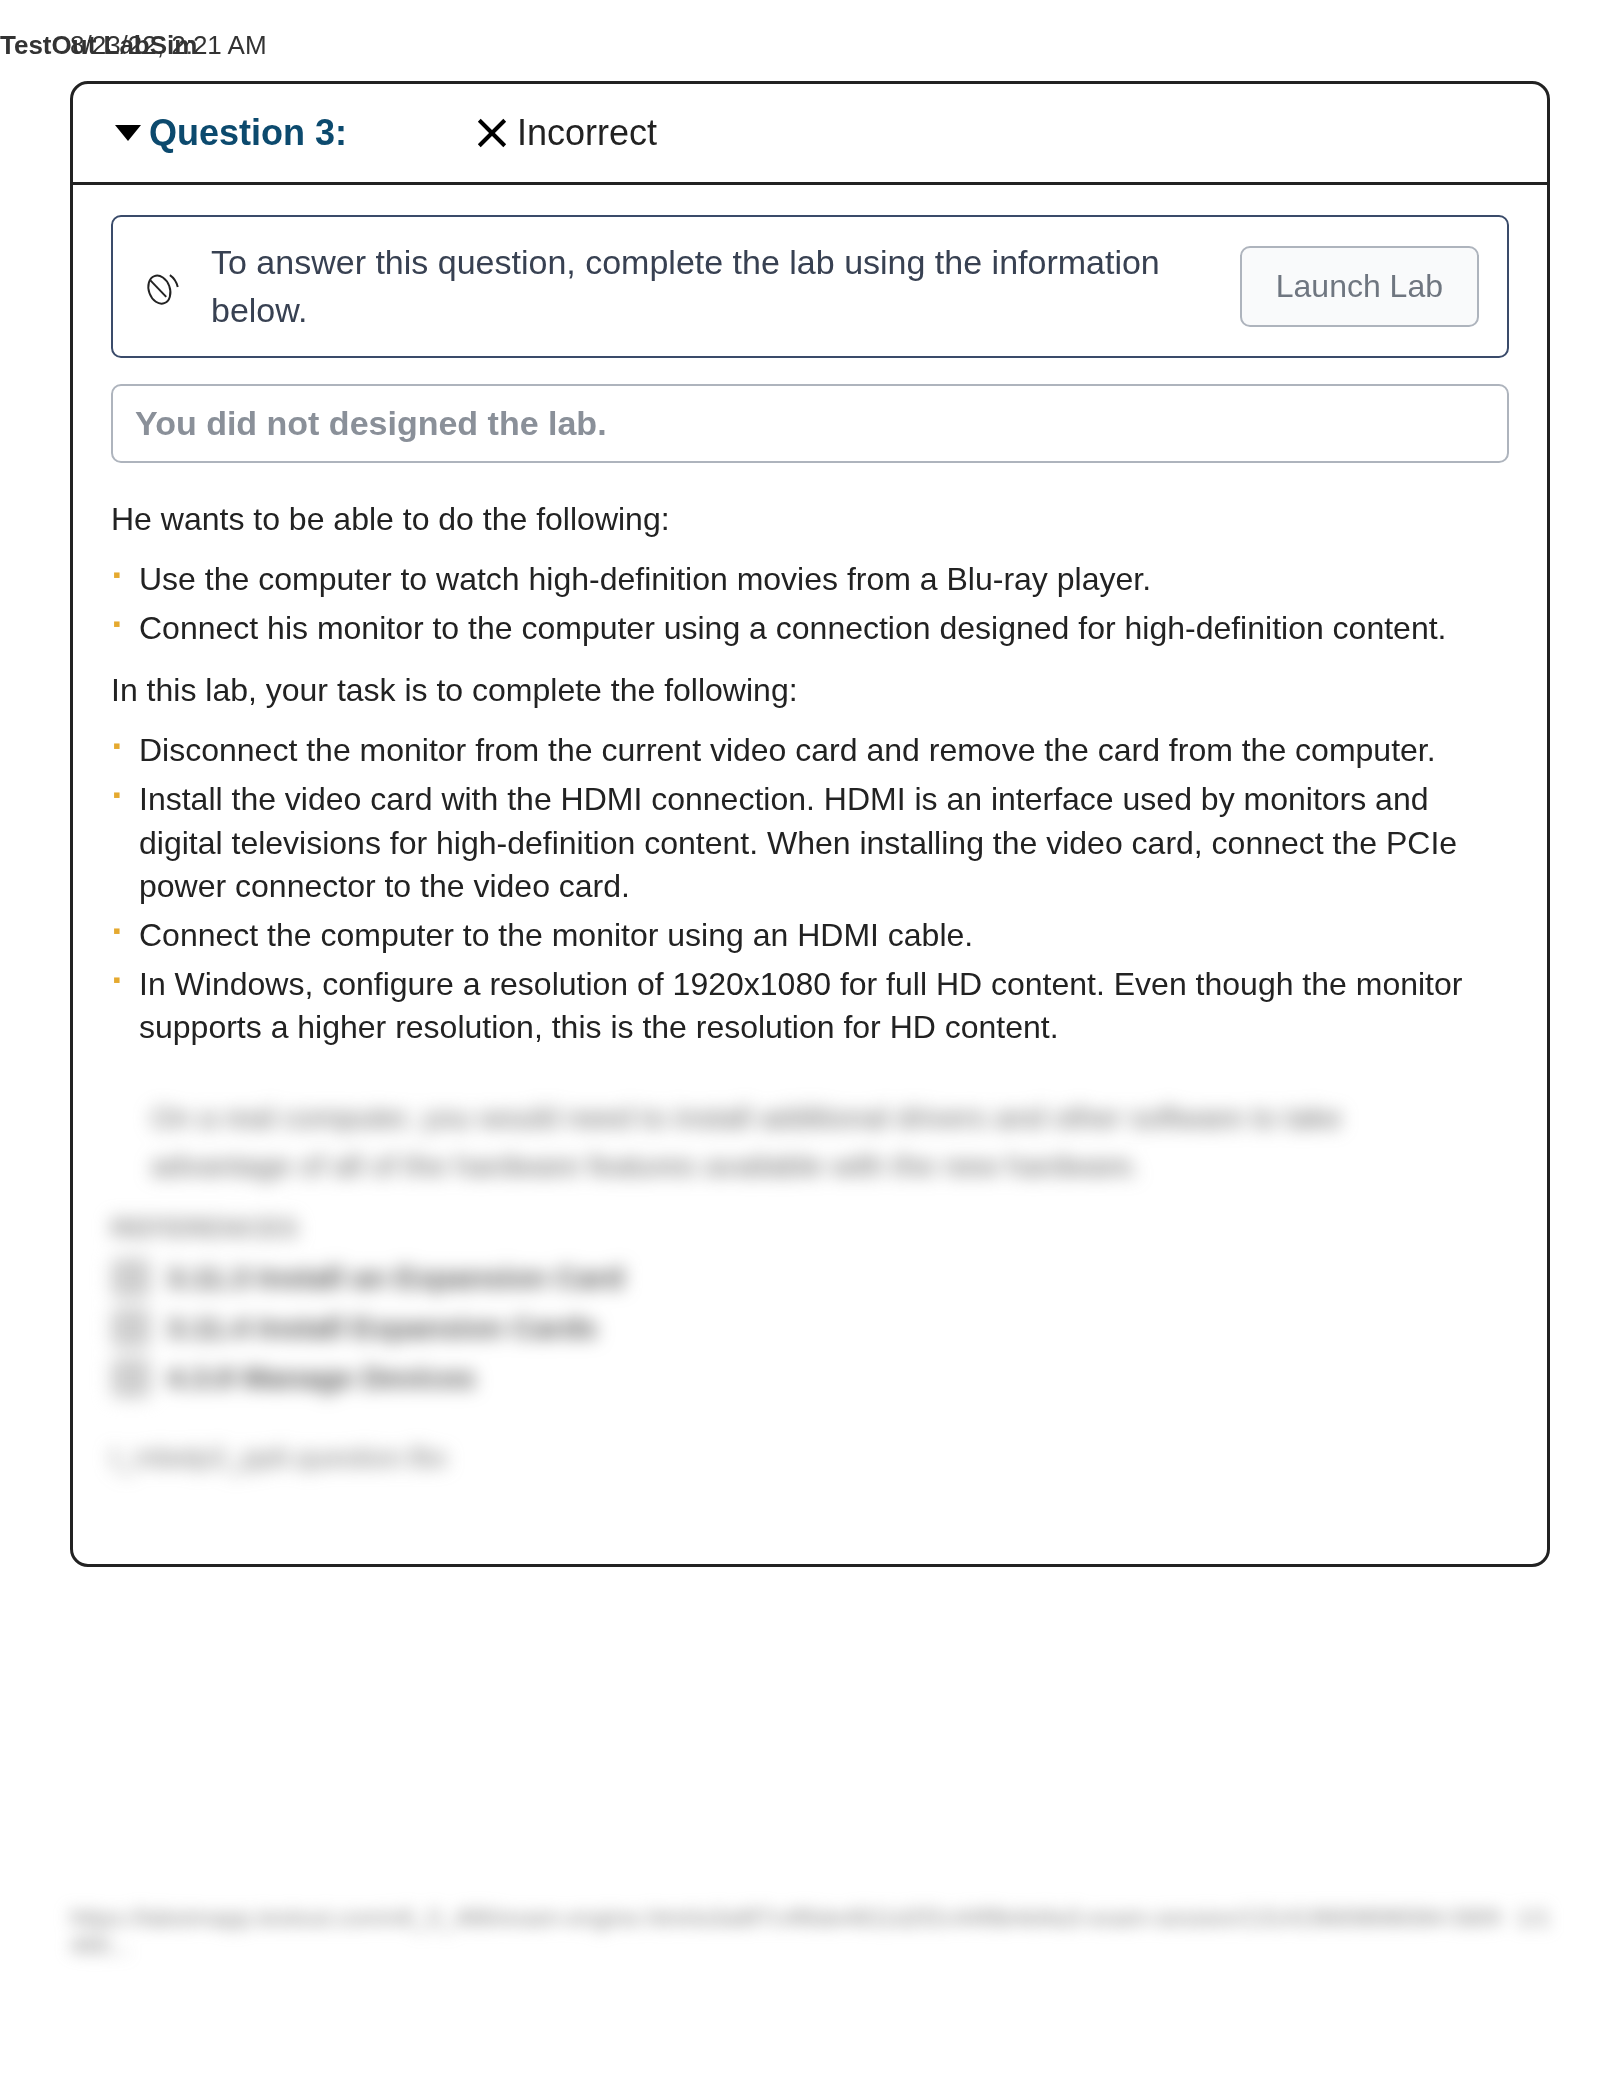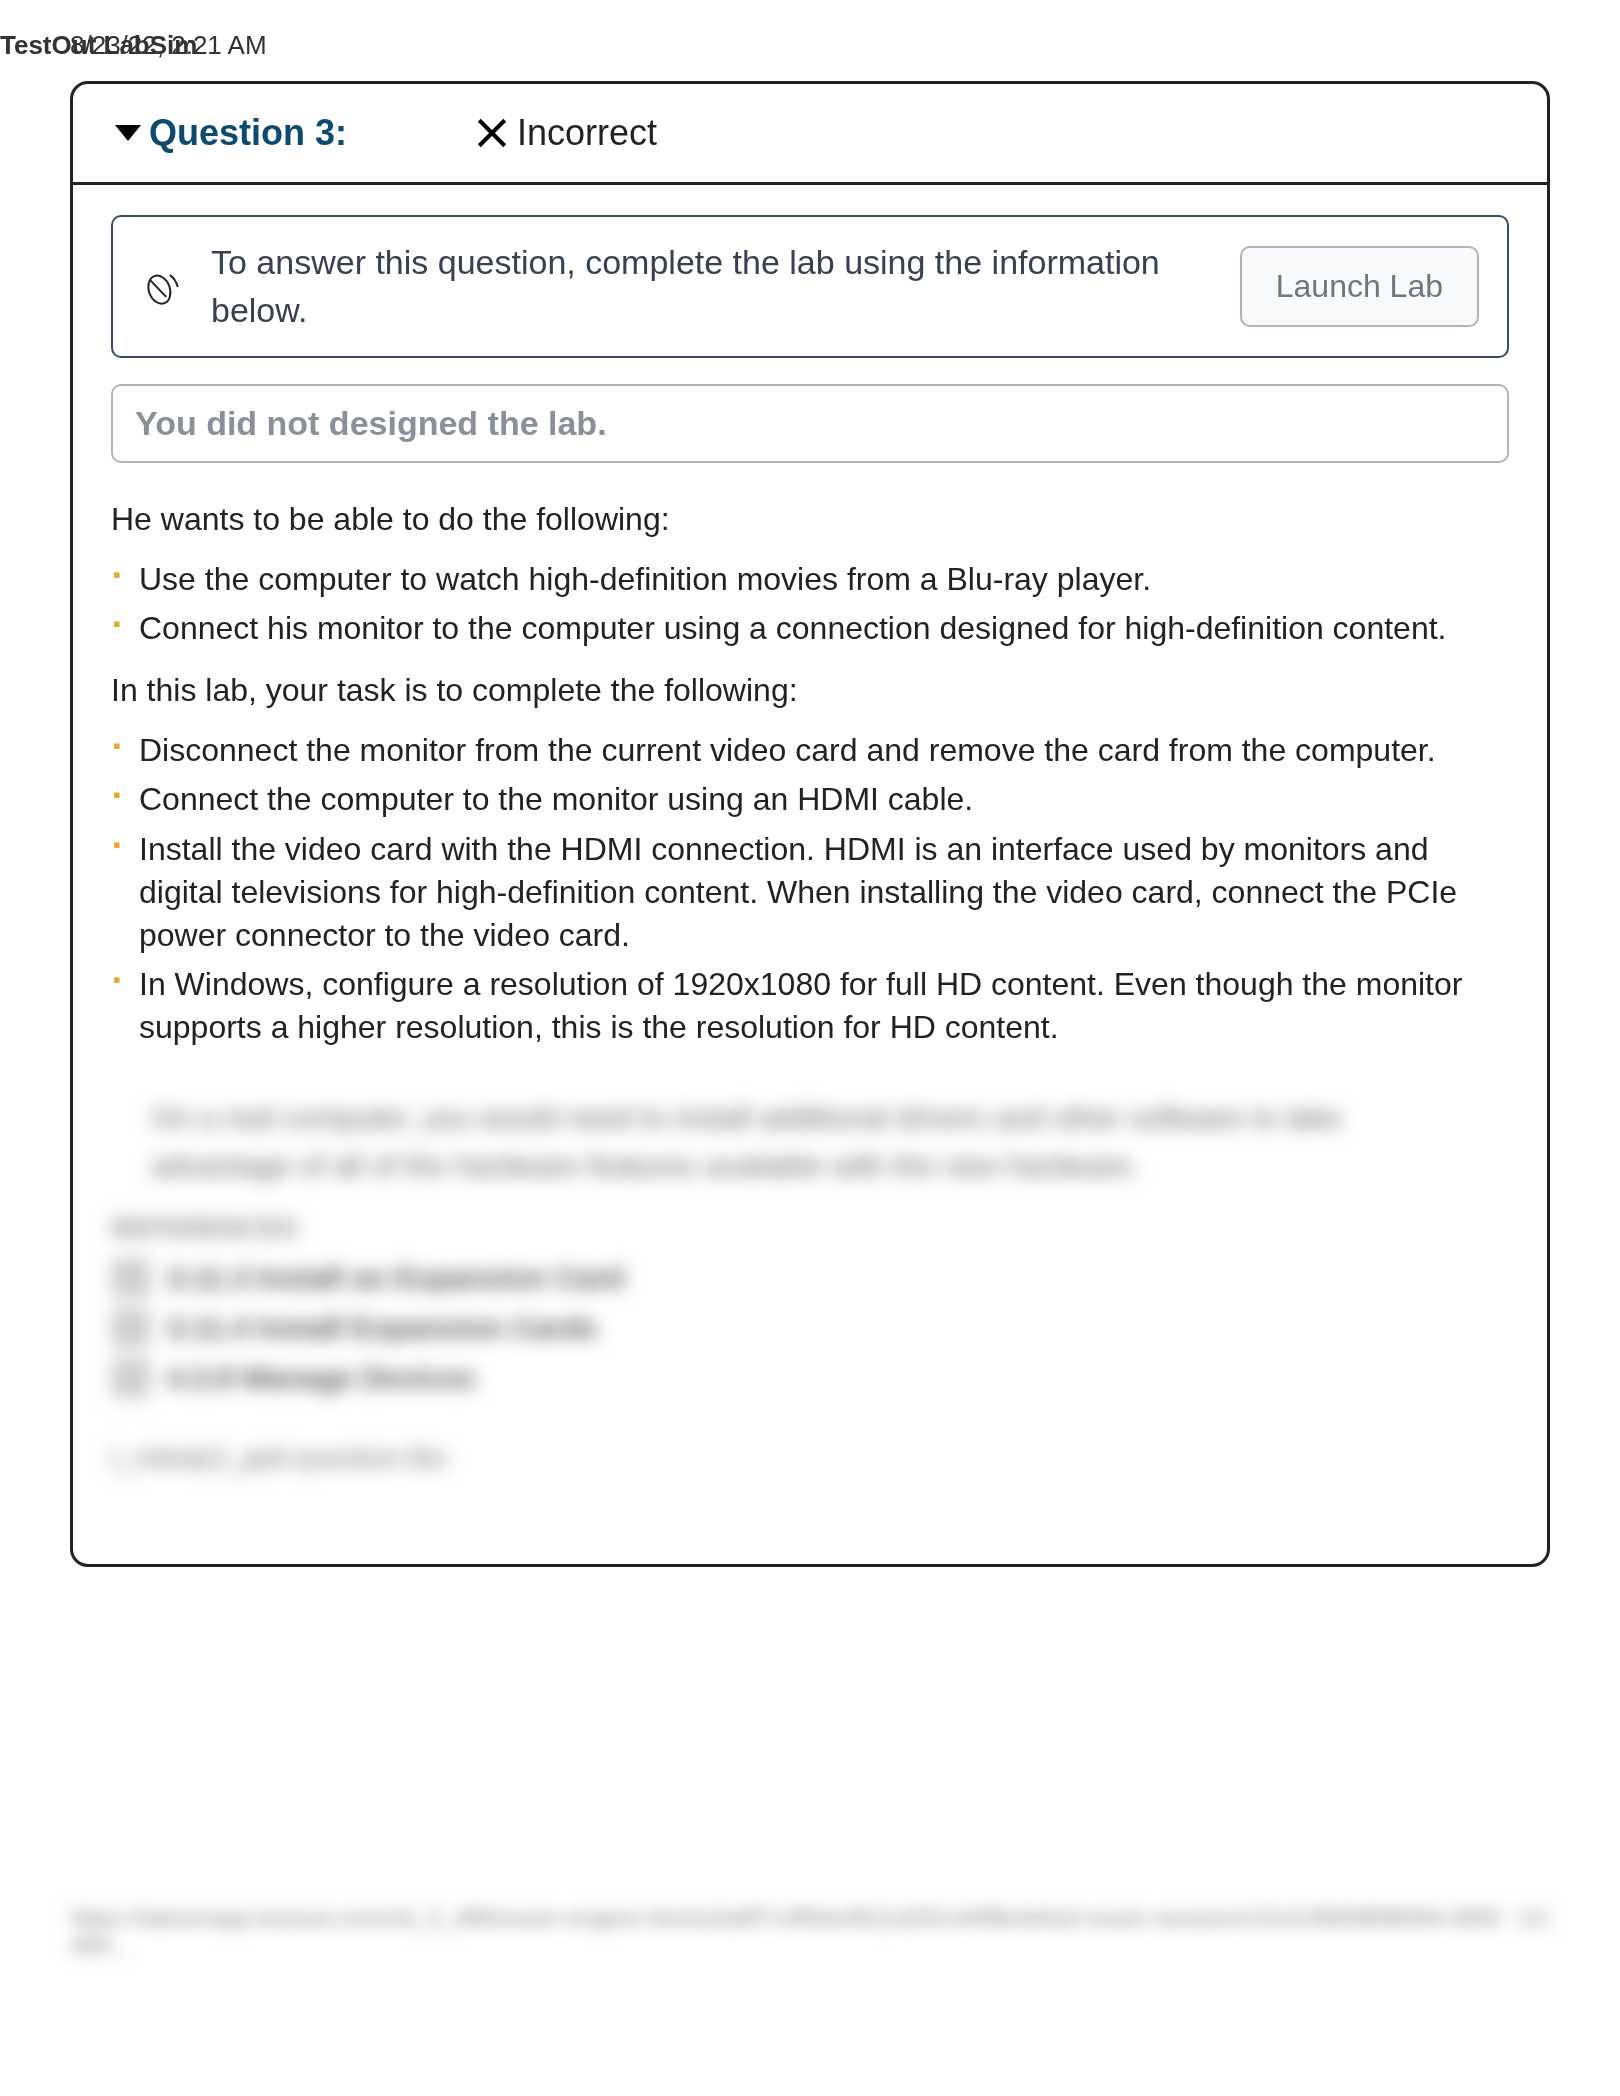--- a/index.html
+++ b/index.html
@@ -90,22 +90,22 @@
 
       <div class="content">
         <p>He wants to be able to do the following:</p>
         <ul class="bullets">
           <li>Use the computer to watch high-definition movies from a Blu-ray player.</li>
           <li>Connect his monitor to the computer using a connection designed for high-definition content.</li>
         </ul>
         <p>In this lab, your task is to complete the following:</p>
         <ul class="bullets">
           <li>Disconnect the monitor from the current video card and remove the card from the computer.</li>
+          <li>Install the video card with the HDMI connection. HDMI is an interface used by monitors and digital televisions for high-definition content. When installing the video card, connect the PCIe power connector to the video card.</li>
           <li>Connect the computer to the monitor using an HDMI cable.</li>
-          <li>Install the video card with the HDMI connection. HDMI is an interface used by monitors and digital televisions for high-definition content. When installing the video card, connect the PCIe power connector to the video card.</li>
           <li>In Windows, configure a resolution of 1920x1080 for full HD content. Even though the monitor supports a higher resolution, this is the resolution for HD content.</li>
         </ul>
       </div>
 
       <div class="blurred-wrap">
         <div class="blur-content">
           <p class="blur-note">On a real computer, you would need to install additional drivers and other software to take</p>
           <p class="blur-note" style="margin-top:-20px">advantage of all of the hardware features available with the new hardware.</p>
           <div class="refs-title">REFERENCES</div>
           <div class="ref-row">

